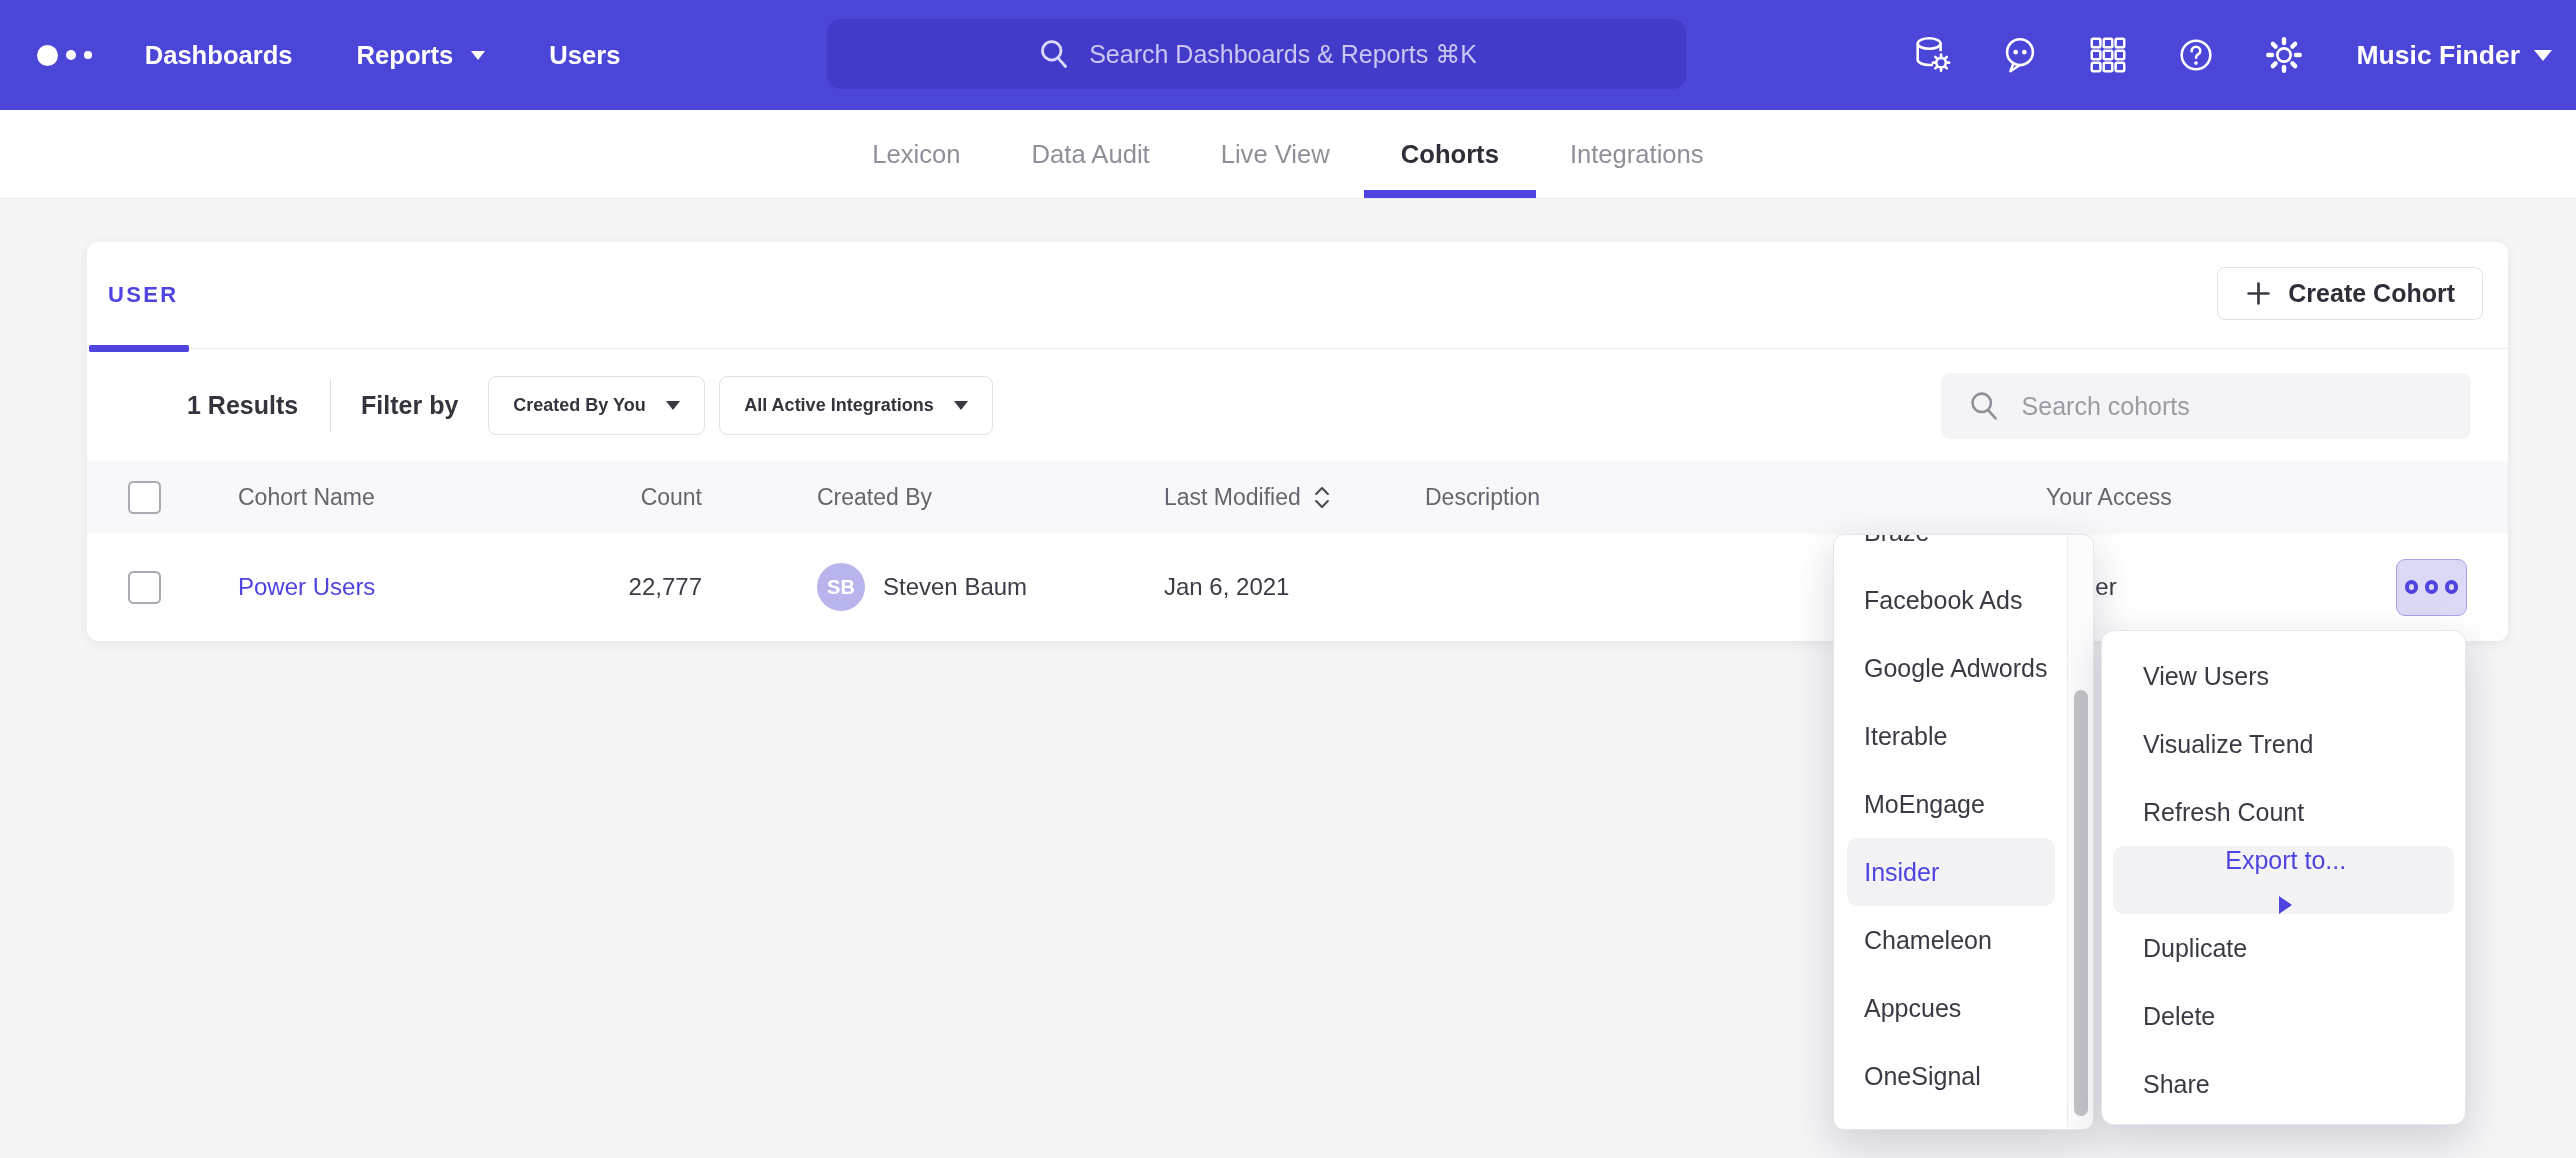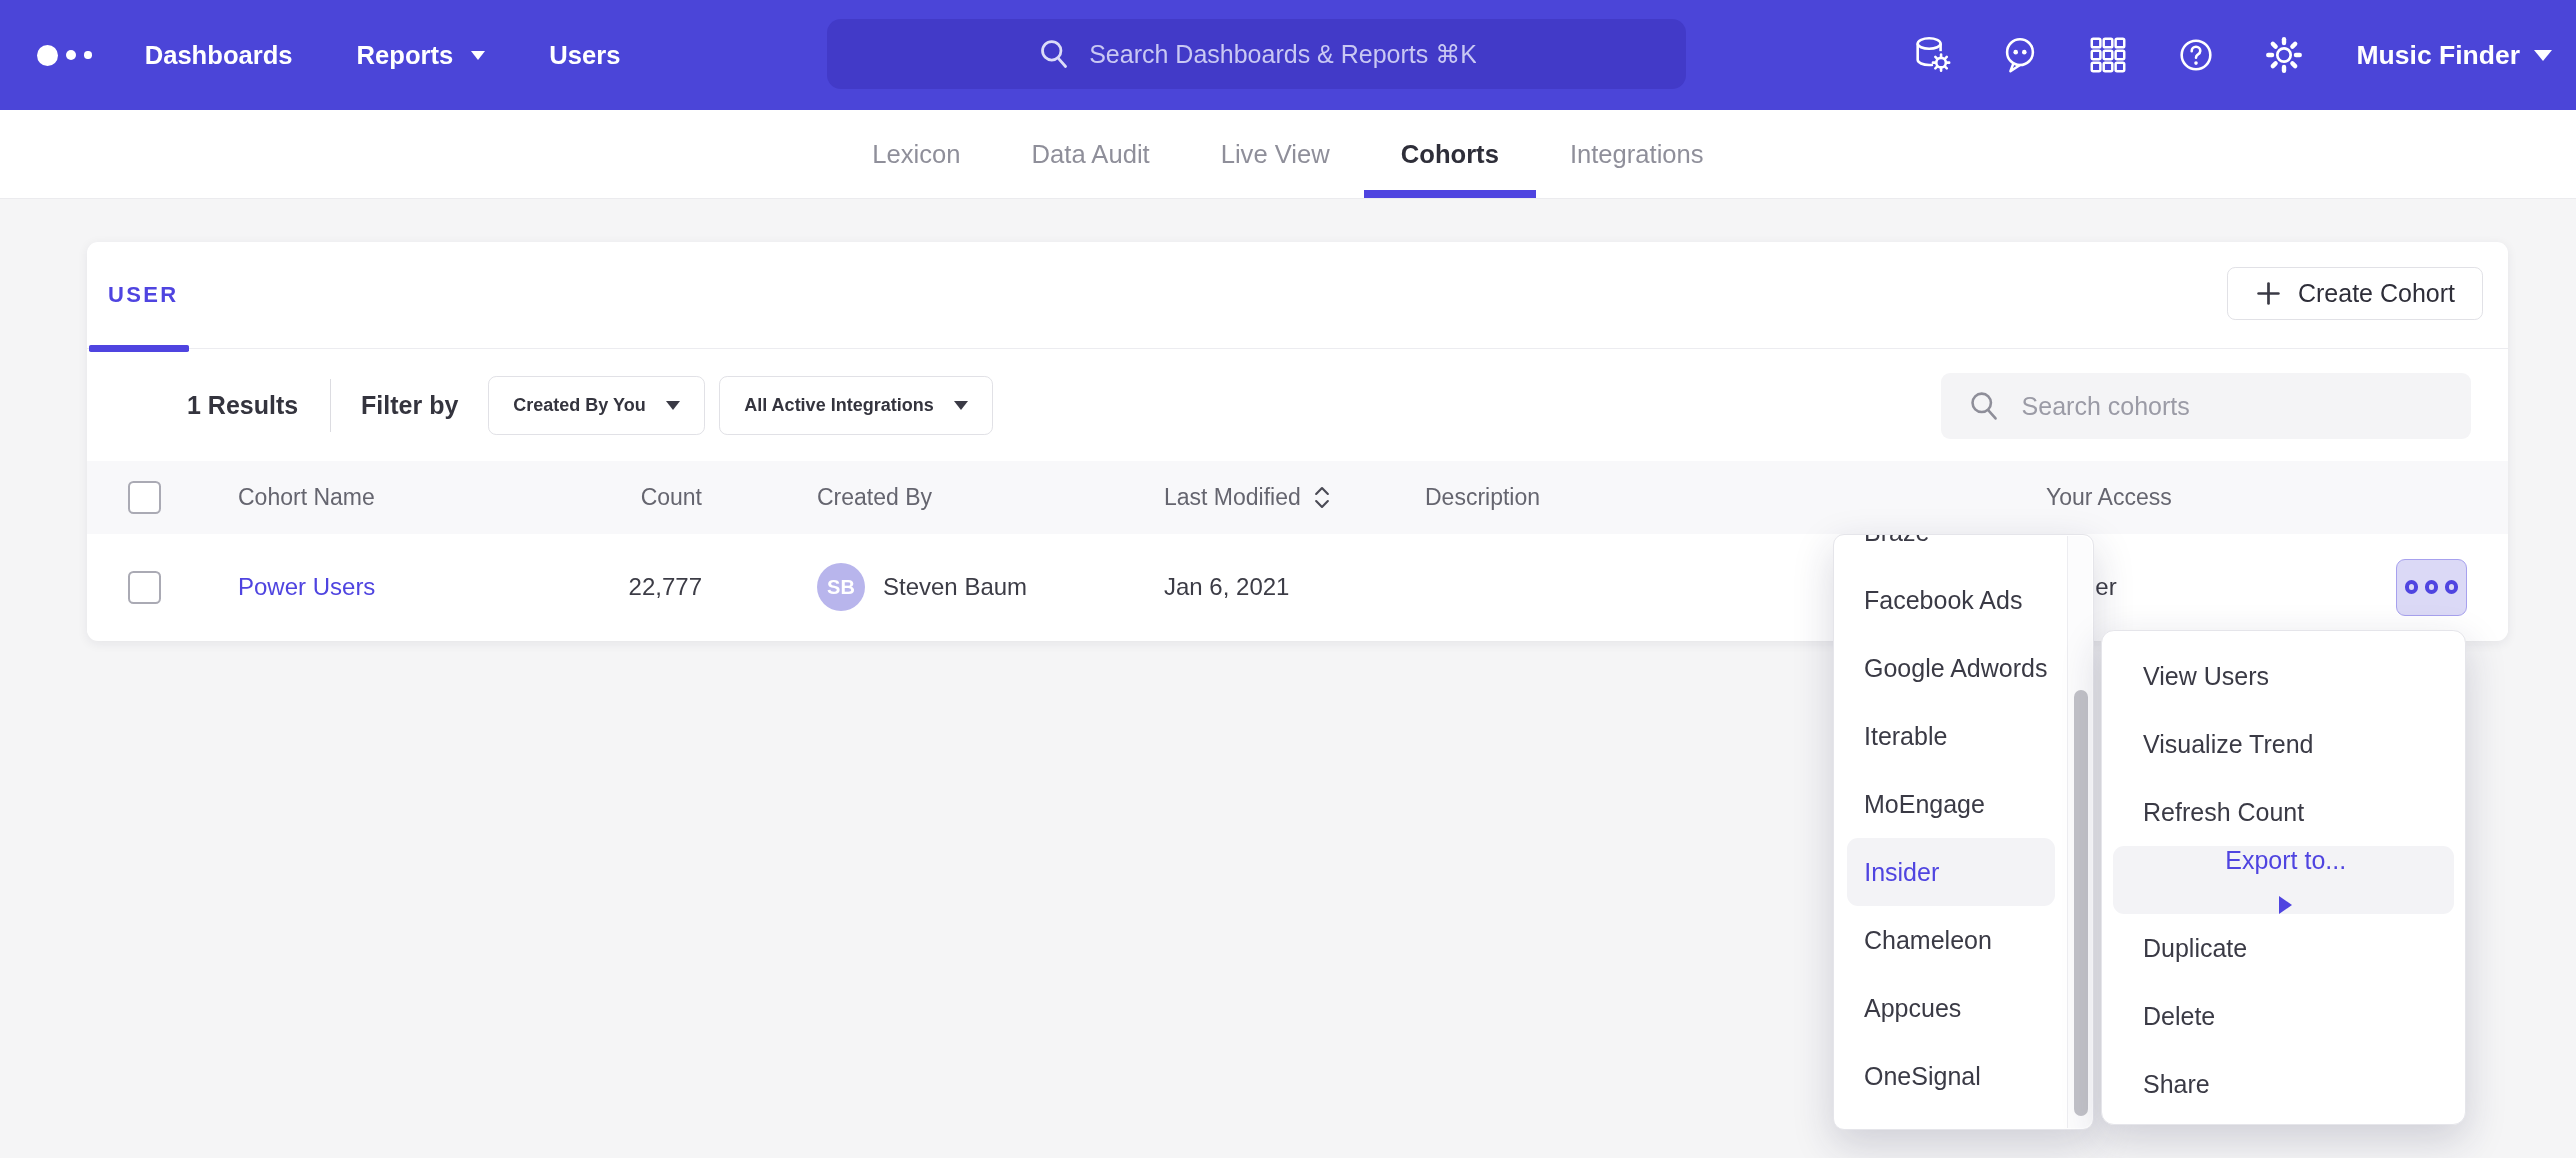--- a/index.html
+++ b/index.html
@@ -42,21 +42,21 @@
   
   .card{ position:absolute; left:87px; top:242px; width:2421px; height:399px; background:#fff;
     border-radius:11px; box-shadow:0 2.7px 11px rgba(30,30,60,.07); z-index:1;}
   .card-top{ position:relative; height:107px; border-bottom:0.9px solid #ececf0;}
   .type-tab{ position:absolute; left:21px; top:40px; font-size:22px; font-weight:700;
     letter-spacing:2.3px; color:var(--accent,#4f44e0); cursor:pointer;}
   .card-top::after{ content:""; position:absolute; left:1.8px; bottom:-3.7px; width:100px; height:6.4px;
     background:var(--accent,#4f44e0); border-radius:1.8px;}
   .create-btn{ position:absolute; right:25px; top:25px; height:53px; padding:0 27px;
     border:1.4px solid #e1e1e6; border-radius:8.2px; background:#fff; display:flex; align-items:center;
-    gap:16.4px; font-size:25px; font-weight:400; color:#2e2e39; font-family:inherit; cursor:pointer;}
+    gap:16.4px; font-size:25px; font-weight:700; color:#2e2e39; font-family:inherit; cursor:pointer;}
   
   .filter-row{ position:relative; height:112px; display:flex; align-items:center; font-size:25px; color:#34343e;}
   .results{ margin-left:100px; font-weight:600;}
   .vdiv{ width:0.9px; height:53px; background:#dcdce1; margin-left:32px;}
   .filter-by{ margin-left:30px; font-weight:600;}
   .fbtn{ margin-left:30px; height:59px; padding:0 24px; border:1.4px solid #e1e1e6; border-radius:8.2px;
     background:#fff; display:flex; align-items:center; gap:20px; font-size:18px; font-weight:600;
     color:#34343e; font-family:inherit; cursor:pointer;}
   .fbtn + .fbtn{ margin-left:14.6px;}
   .caret-dk{ width:0; height:0; border-left:7.3px solid transparent; border-right:7.3px solid transparent;

